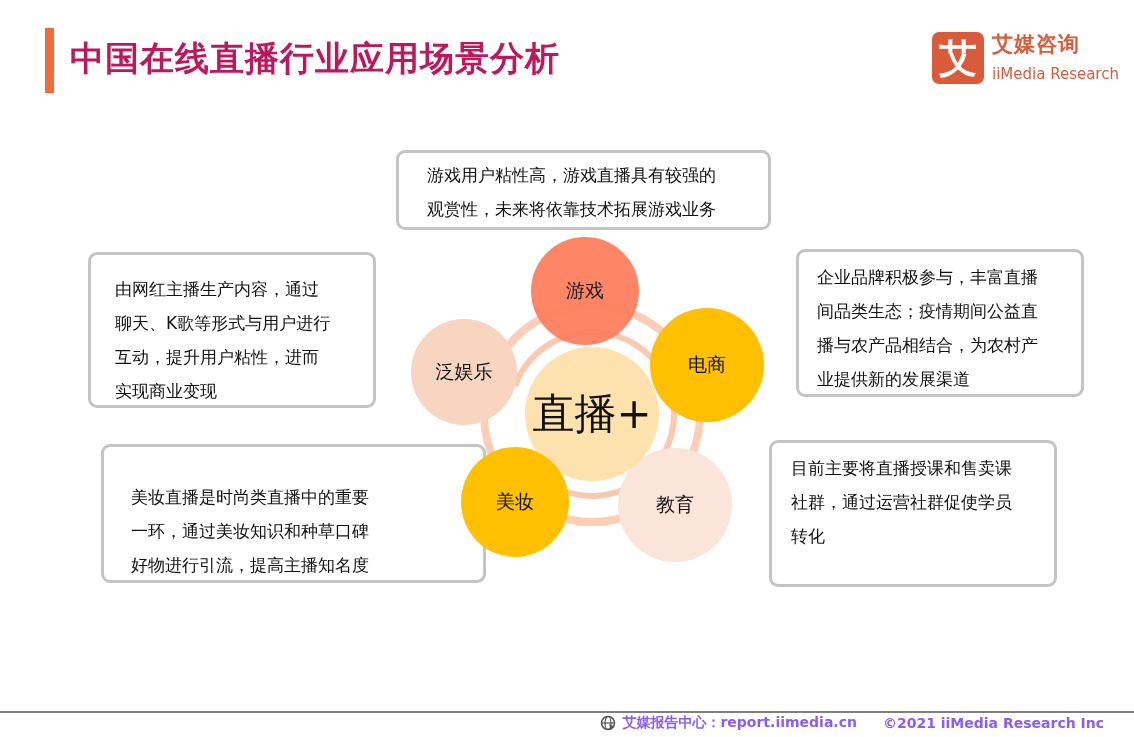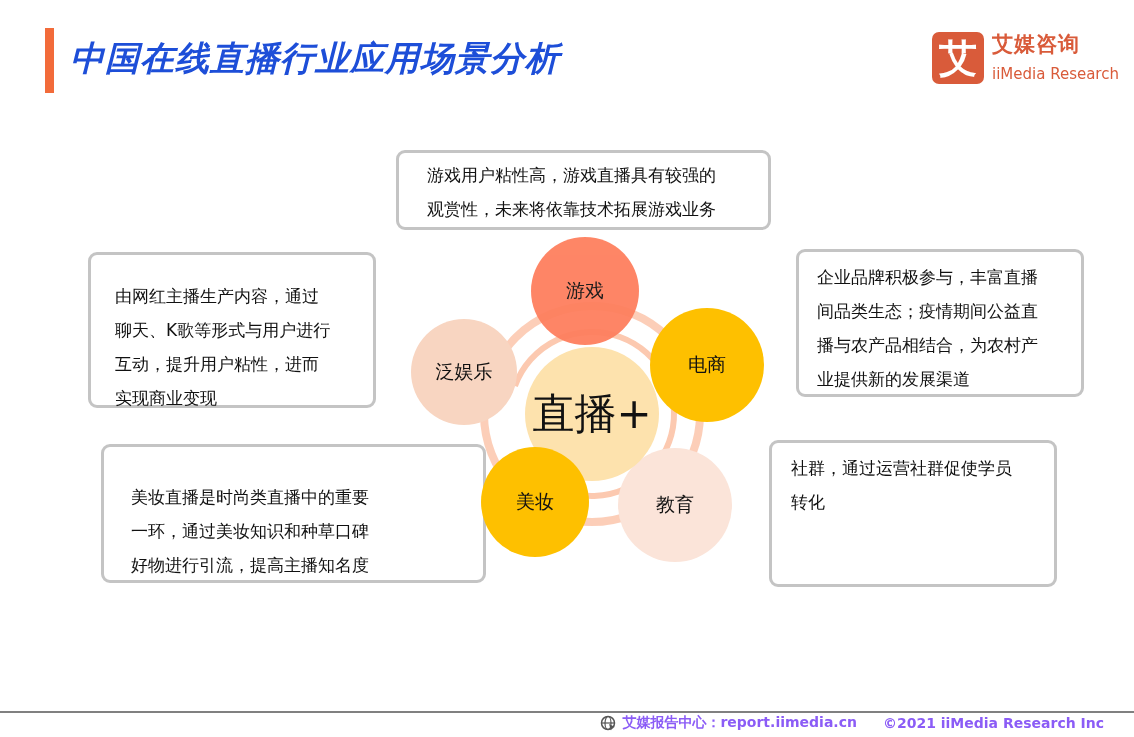--- a/index.html
+++ b/index.html
@@ -8,22 +8,22 @@
     background:#ffffff;
     font-family: "DejaVu Sans", "Liberation Sans", sans-serif;
     color:#111;
   }
   .title-bar {
     position:absolute; left:45px; top:28px; width:9px; height:65px;
     background:#f26b3a;
   }
   .page-title {
     position:absolute; left:70px; top:34px;
-    font-size:34px; font-weight:bold; color:#1d4ed8; letter-spacing:1px;
-    line-height:48px; white-space:nowrap;font-style:italic;
+    font-size:34px; font-weight:bold; color:#be185d; letter-spacing:1px;
+    line-height:48px; white-space:nowrap;
   }
   .logo { position:absolute; left:932px; top:32px; width:185px; height:52px; }
   .logo-mark {
     position:absolute; left:0; top:0; width:52px; height:52px;
     background:#d95b3a; border-radius:7px;
     color:#fff; font-size:38px; font-weight:bold; text-align:center; line-height:52px;
   }
   .logo-cn {
     position:absolute; left:60px; top:-2px; font-size:21px; font-weight:bold; color:#d95b3a;
     white-space:nowrap; letter-spacing:1px;
@@ -65,41 +65,42 @@
   <div class="logo-mark">艾</div>
   <div class="logo-cn">艾媒咨询</div>
   <div class="logo-en">iiMedia Research</div>
 </div>
 
 <div class="box" style="left:396px; top:150px; width:375px; height:80px; padding:5px 0 15px 28px;">
   <span class="line">游戏用户粘性高，游戏直播具有较强的</span>
   <span class="line">观赏性，未来将依靠技术拓展游戏业务</span>
 </div>
 
-<div class="box" style="left:88px; top:252px; width:288px; height:156px; padding:24px 0 0 24px;">
+<div class="box" style="left:88px; top:252px; width:288px; height:156px; padding:17px 0 0 24px;">
   <span class="line">由网红主播生产内容，通过</span>
   <span class="line">聊天、K歌等形式与用户进行</span>
   <span class="line">互动，提升用户粘性，进而</span>
   <span class="line">实现商业变现</span>
 </div>
 
 <div class="box" style="left:796px; top:249px; width:288px; height:148px; padding:8px 17px 0 18px;">
   <span class="line">企业品牌积极参与，丰富直播</span>
   <span class="line">间品类生态；疫情期间公益直</span>
   <span class="line">播与农产品相结合，为农村产</span>
   <span class="line">业提供新的发展渠道</span>
 </div>
 
 <div class="box" style="left:101px; top:444px; width:385px; height:139px; padding:33px 0 0 27px;">
   <span class="line">美妆直播是时尚类直播中的重要</span>
   <span class="line">一环，通过美妆知识和种草口碑</span>
   <span class="line">好物进行引流，提高主播知名度</span>
 </div>
 
 <div class="box" style="left:769px; top:440px; width:288px; height:147px; padding:8px 0 0 19px;">
+  <span class="line">目前主要将直播授课和售卖课</span>
   <span class="line">社群，通过运营社群促使学员</span>
   <span class="line">转化</span>
 </div>
 
 <svg style="position:absolute; left:0; top:0;" width="1134" height="737">
   <circle cx="592" cy="414" r="108" fill="none" stroke="#fcc9b0" stroke-width="8" opacity="0.9"></circle>
   <path d="M 500 354 A 106 106 0 0 0 540 508" fill="none" stroke="#fcc9b0" stroke-width="0"></path>
   <circle cx="592" cy="414" r="82" fill="none" stroke="#fcc9b0" stroke-width="6" stroke-dasharray="420 95" transform="rotate(200 592 414)"></circle>
 </svg>
 
@@ -116,21 +117,21 @@
 </div>
 
 <div class="circle" style="left:531px; top:237px; width:108px; height:108px; background:#fe7f5e; opacity:0.95;">
   <span>游戏</span>
 </div>
 
 <div class="circle" style="left:650px; top:308px; width:114px; height:114px; background:#fec000;">
   <span>电商</span>
 </div>
 
-<div class="circle" style="left:481px; top:447px; width:108px; height:110px; background:#fec000;">
+<div class="circle" style="left:461px; top:447px; width:108px; height:110px; background:#fec000;">
   <span>美妆</span>
 </div>
 
 <div class="footer-line"></div>
 <div class="footer">
   <svg width="16" height="16" viewBox="0 0 16 16">
     <circle cx="8" cy="8" r="6.5" fill="none" stroke="#555" stroke-width="1.5"></circle>
     <ellipse cx="8" cy="8" rx="3" ry="6.5" fill="none" stroke="#555" stroke-width="1.2"></ellipse>
     <line x1="1.5" y1="8" x2="14.5" y2="8" stroke="#555" stroke-width="1.2"></line>
     <path d="M9 9 L15 12 L12 12.5 L11 15.5 Z" fill="#555"></path>

